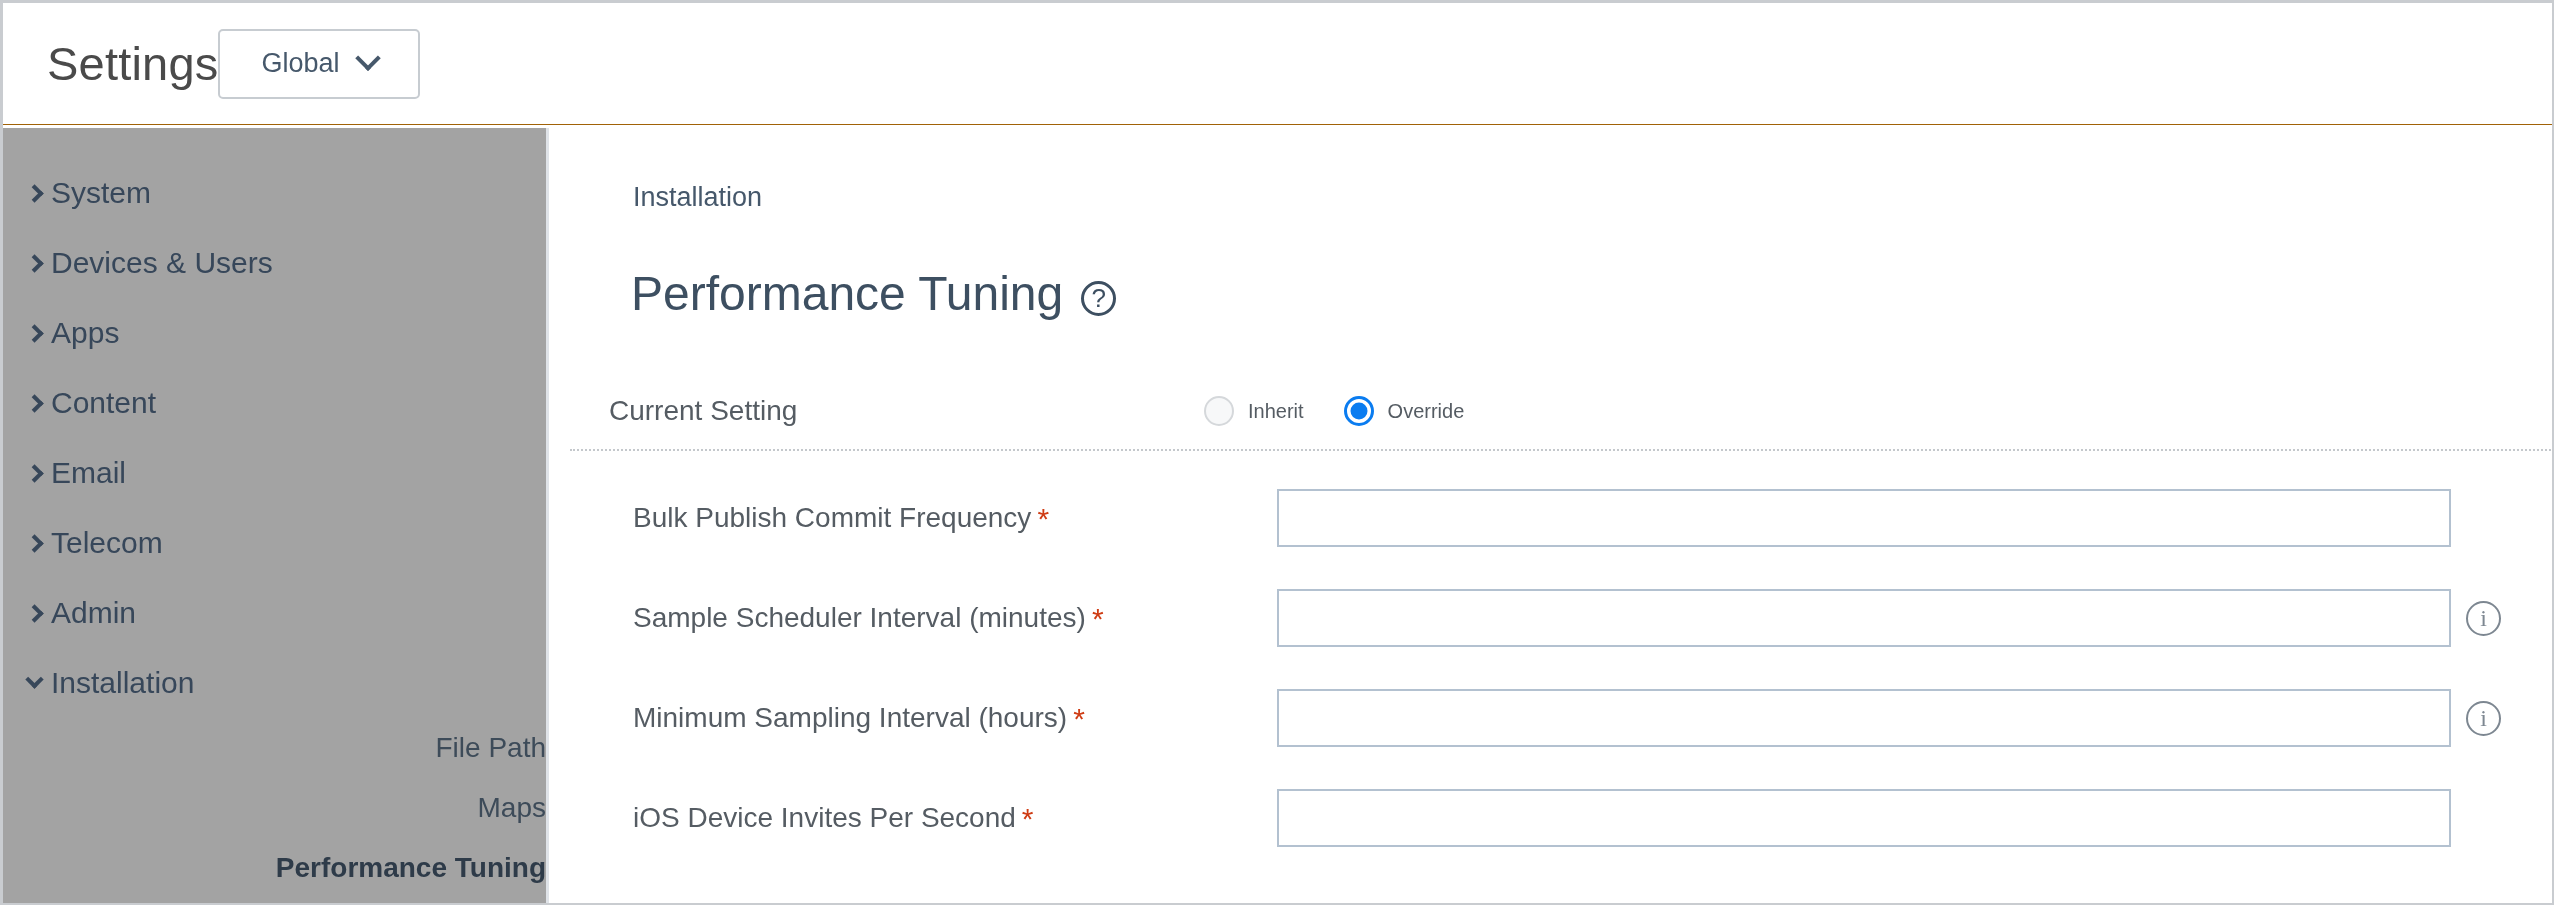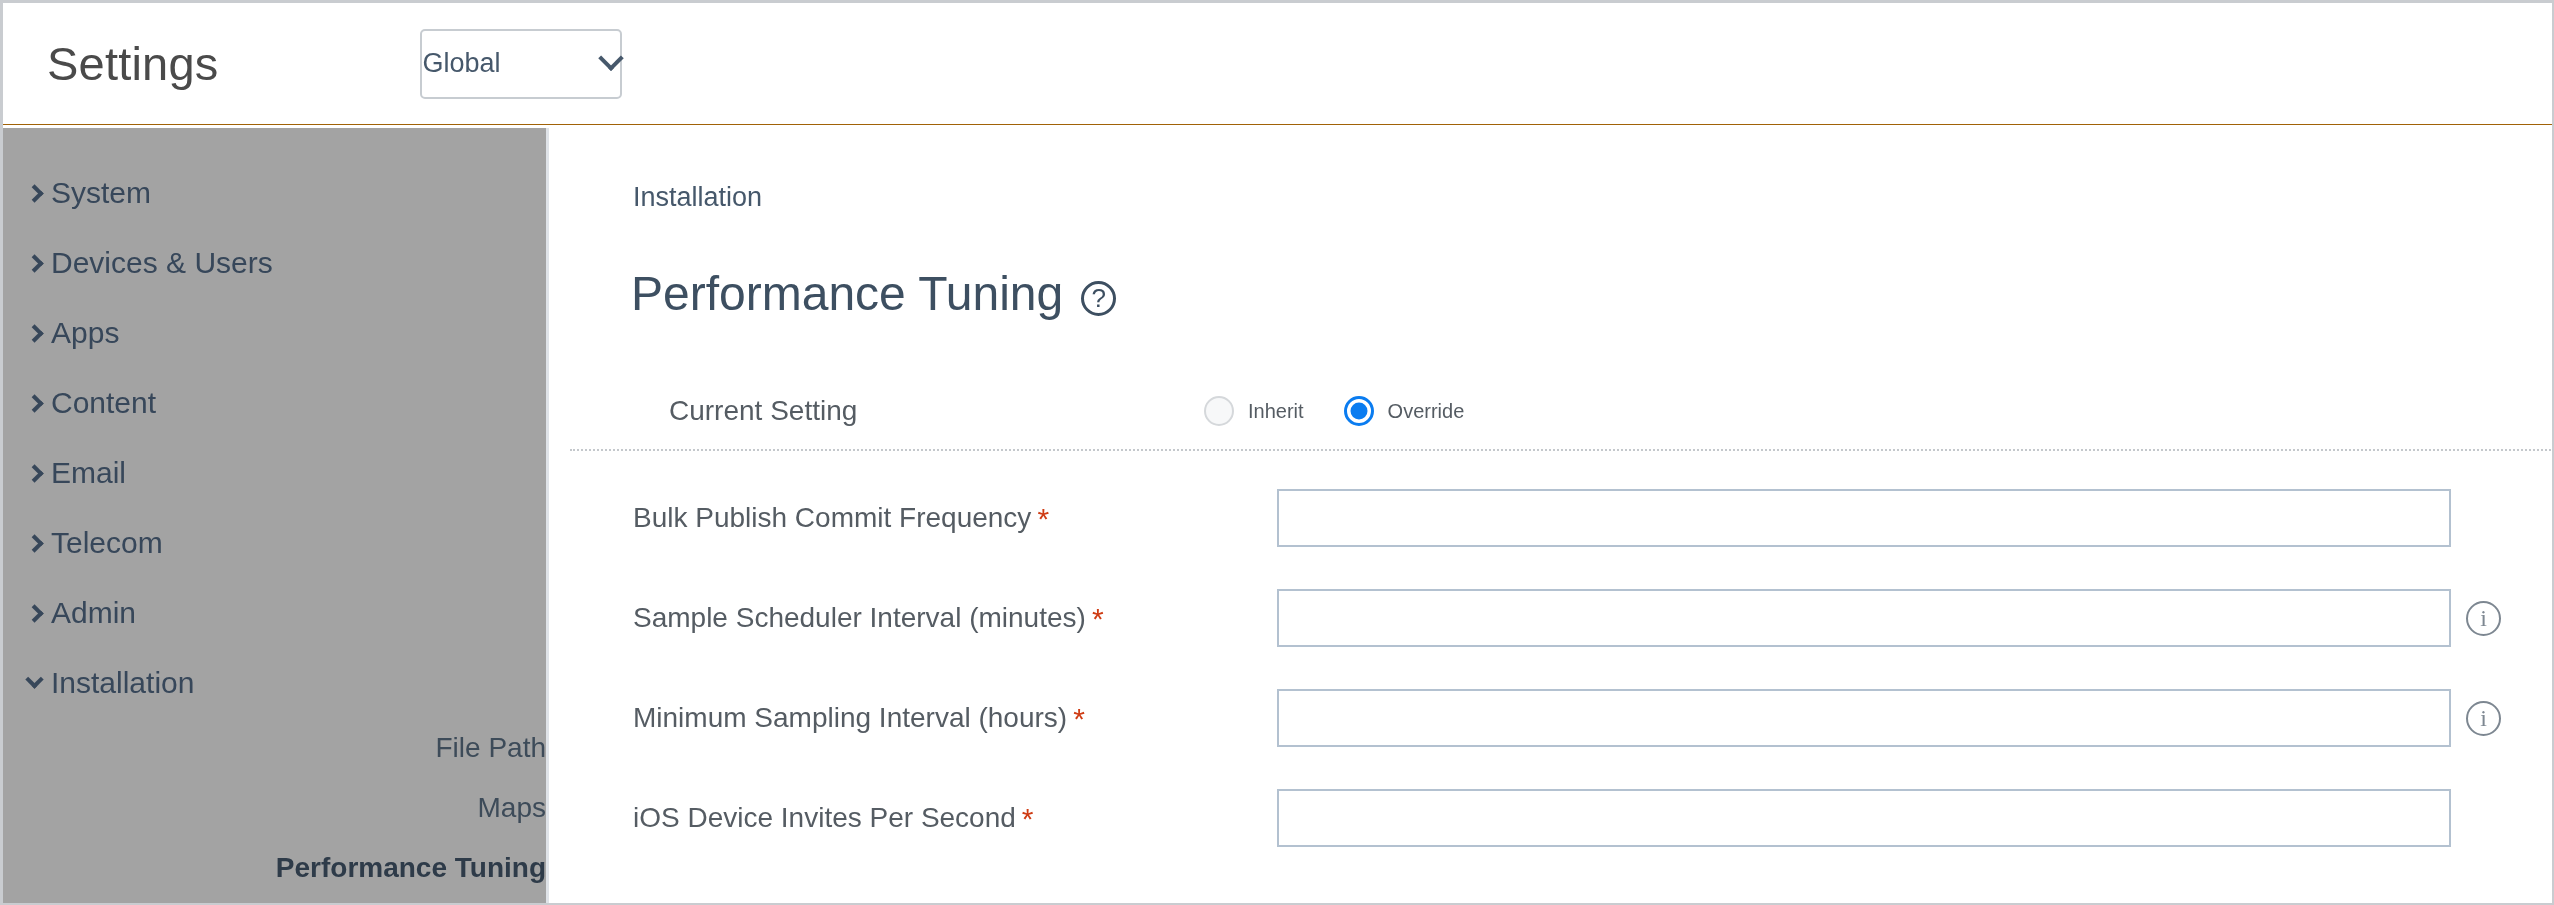--- a/index.html
+++ b/index.html
@@ -41,29 +41,28 @@
   .header-title {
     margin-left: 44px;
     font-size: 47px;
     font-weight: 400;
     color: #4a4a4a;
     letter-spacing: 0.2px;
     line-height: 1;
     white-space: nowrap;
   }
   .scope-dropdown {
-    margin-left: 202px;
     width: 202px;
     height: 70px;
     border: 2px solid #c7ccd1;
     border-radius: 5px;
     background: #ffffff;
     display: flex;
     align-items: center;
-    justify-content: space-between;
+    justify-content: center;
     gap: 20px;
     cursor: pointer;
     user-select: none;
   }
   .scope-dropdown-label {
     font-size: 27px;
     color: #46586b;
     line-height: 1;
   }
   .chevron-down {
@@ -191,21 +190,21 @@
   .current-setting-row {
     position: absolute;
     left: 18px; top: 245px;
     width: 1984px;
     height: 78px;
     display: flex;
     align-items: center;
     border-bottom: 2px dotted #c4c8cc;
   }
   .current-setting-label {
-    margin-left: 99px;
+    margin-left: 39px;
     font-size: 28px;
     color: #555c63;
     line-height: 1;
     white-space: nowrap;
   }
   .radio-group {
     position: absolute;
     left: 634px;
     display: flex;
     align-items: center;

